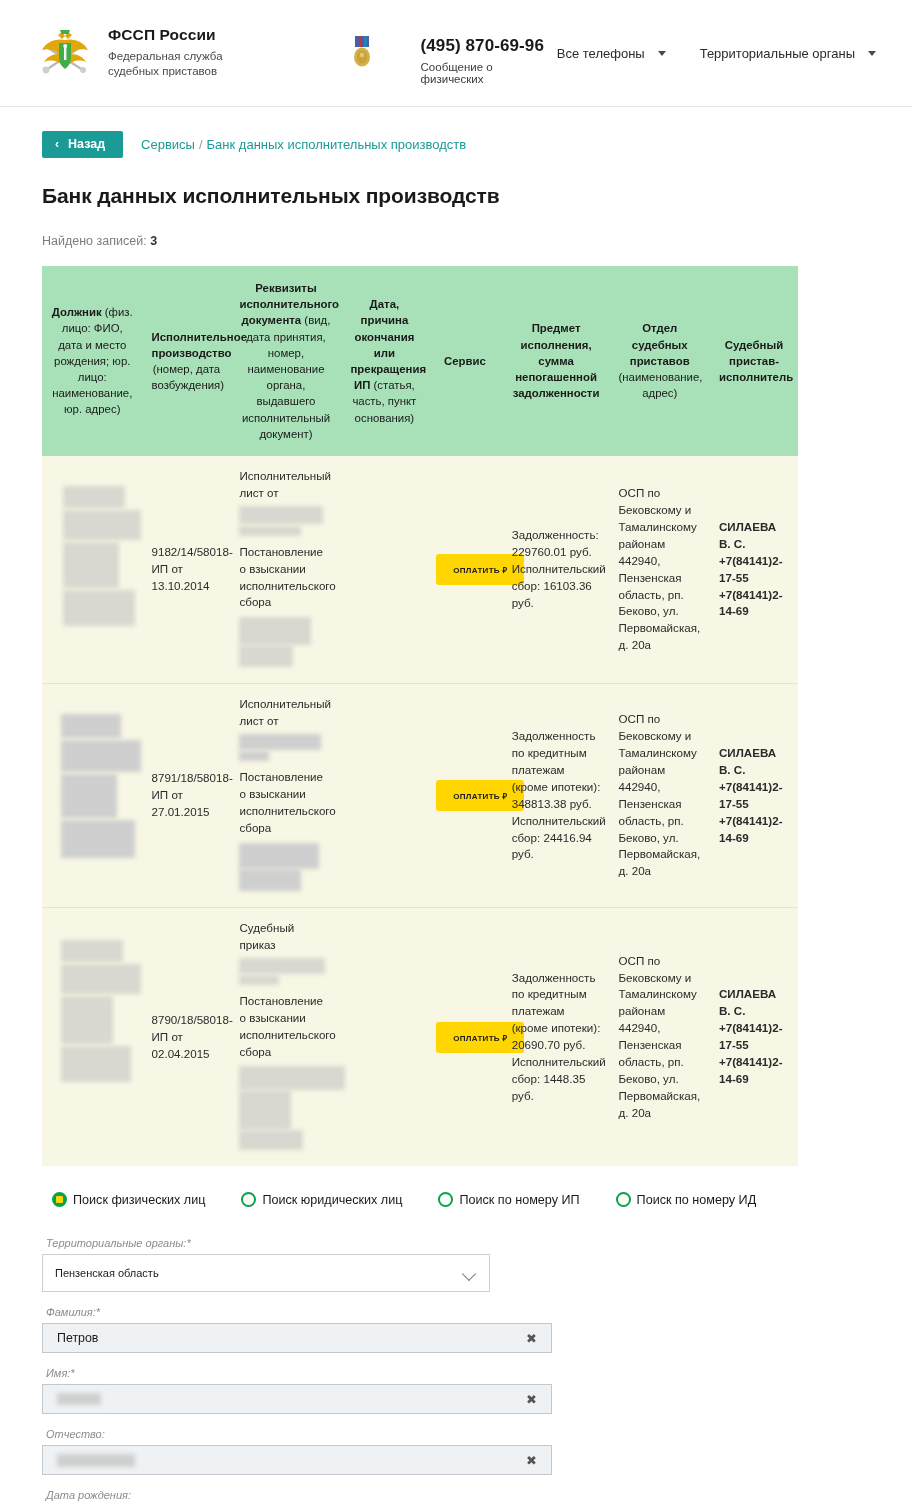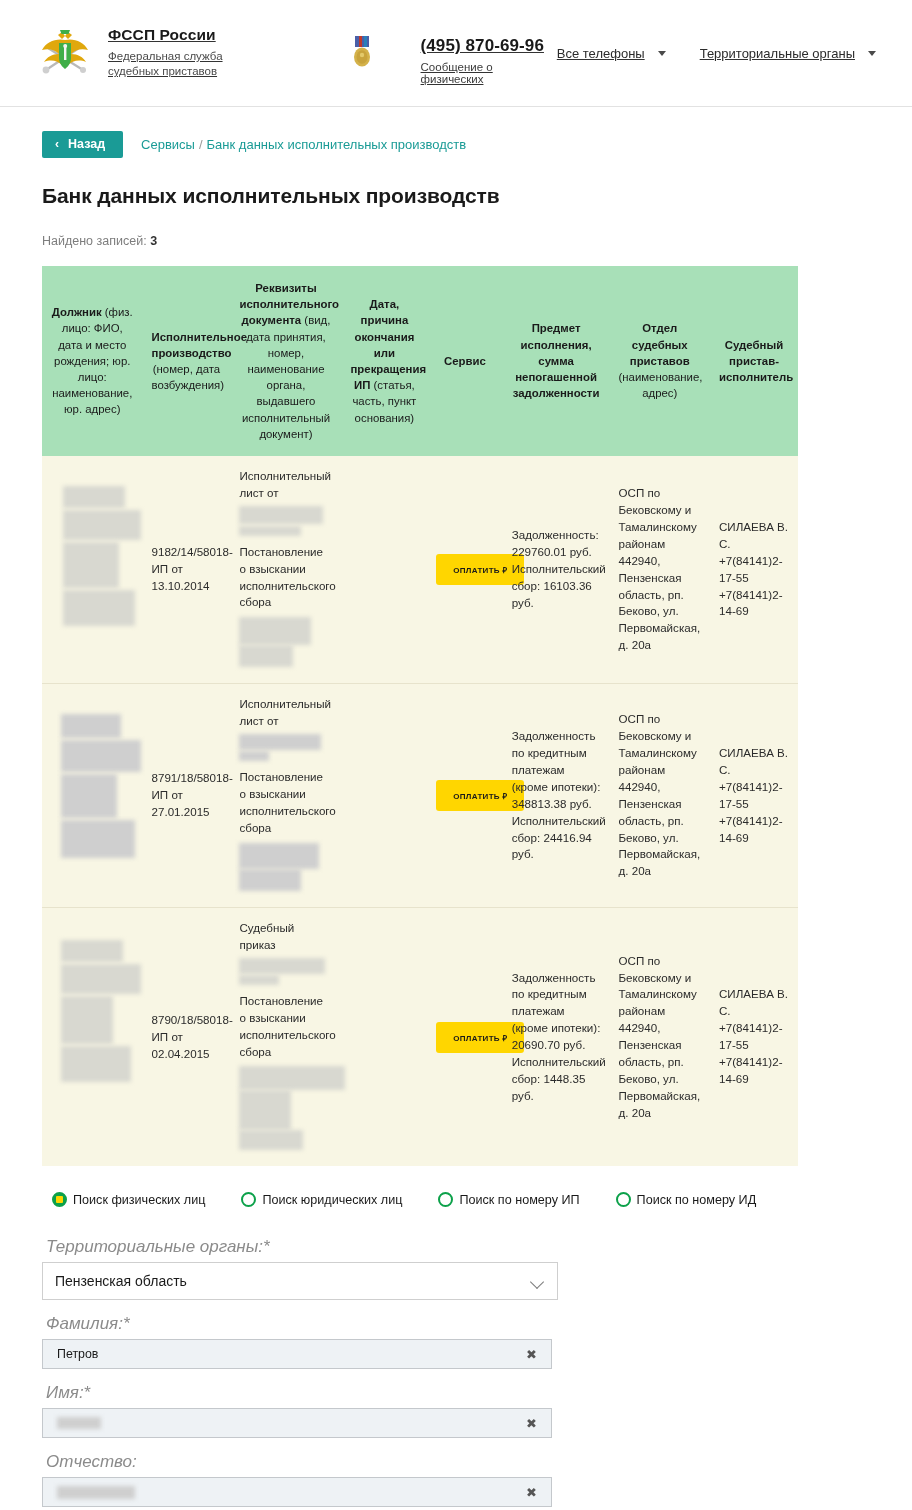--- a/index.html
+++ b/index.html
@@ -14,21 +14,20 @@
 
   
   .site-header {
     height: 107px;
     border-bottom: 1px solid #e2e2e2;
     background: #fff;
     display: flex;
     align-items: center;
     padding: 4px 36px;
     position: relative;
-    text-decoration: underline;
   }
   .brand { display: flex; align-items: center; gap: 14px; }
   .emblem { width: 58px; height: 58px; flex: 0 0 58px; }
   .brand-text .brand-title {
     font-size: 15.5px; font-weight: bold; color: #1a1a1a;
     letter-spacing: .1px; line-height: 1.2; margin-bottom: 4px;
   }
   .brand-text .brand-sub {
     font-size: 11.5px; color: #4a4a4a; line-height: 1.33; max-width: 160px;
   }
@@ -99,21 +98,21 @@
   .results-table tbody td.v-top { vertical-align: top; }
 
   
   .c-debtor   { width: 96px; }
   .c-proc     { width: 84px; }
   .c-doc      { width: 106px; }
   .c-date     { width: 82px; }
   .c-service  { width: 72px; }
   .c-subject  { width: 102px; }
   .c-dept     { width: 96px; }
-  .c-bailiff  { width: 84px; }
+  .c-bailiff  { width: 84px; font-weight: bold; }
 
   .redact { background: #d8d8d0; display: block; border-radius: 1px;
     filter: blur(2.2px); }
   .redact-grey { background: #cfcfcf; display: block; filter: blur(2.2px); }
 
   .pay-btn {
     background: #ffd600; color: #1a1a1a; border: none; border-radius: 3px;
     font-size: 8px; font-weight: bold; letter-spacing: .3px;
     padding: 10px 6px; width: 88px; cursor: pointer; text-align: center;
     white-space: nowrap;
@@ -131,27 +130,27 @@
   }
   .radio-opt.selected .radio-dot { background: #0ca14a; border-color: #0ca14a; }
   .radio-opt.selected .radio-dot::after {
     content: ""; width: 7px; height: 7px; background: #ffd600; border-radius: 1px;
     display: block;
   }
   .radio-label { font-size: 12.6px; color: #1a1a1a; white-space: nowrap; }
 
   .field { margin-bottom: 14px; }
   .field-label {
-    font-size: 17px; color: #8b8b8b; font-style: italic;
+    font-size: 11px; color: #8b8b8b; font-style: italic;
     display: block; margin: 0 0 5px 4px;
   }
   .select-box {
-    width: 516px; height: 38px; border: 1px solid #cfcfcf; background: #fff;
+    width: 448px; height: 38px; border: 1px solid #cfcfcf; background: #fff;
     display: flex; align-items: center; padding: 0 12px; position: relative;
-    font-size: 14px; color: #1a1a1a; cursor: pointer;
+    font-size: 11px; color: #1a1a1a; cursor: pointer;
   }
   .select-chevron {
     margin-left: auto; width: 13px; height: 8px; position: relative;
   }
   .select-chevron::before {
     content: ""; position: absolute; left: 0; top: 0;
     width: 9px; height: 9px; border-right: 1.6px solid #7d7d7d;
     border-bottom: 1.6px solid #7d7d7d; transform: rotate(45deg);
   }
   .text-input {

